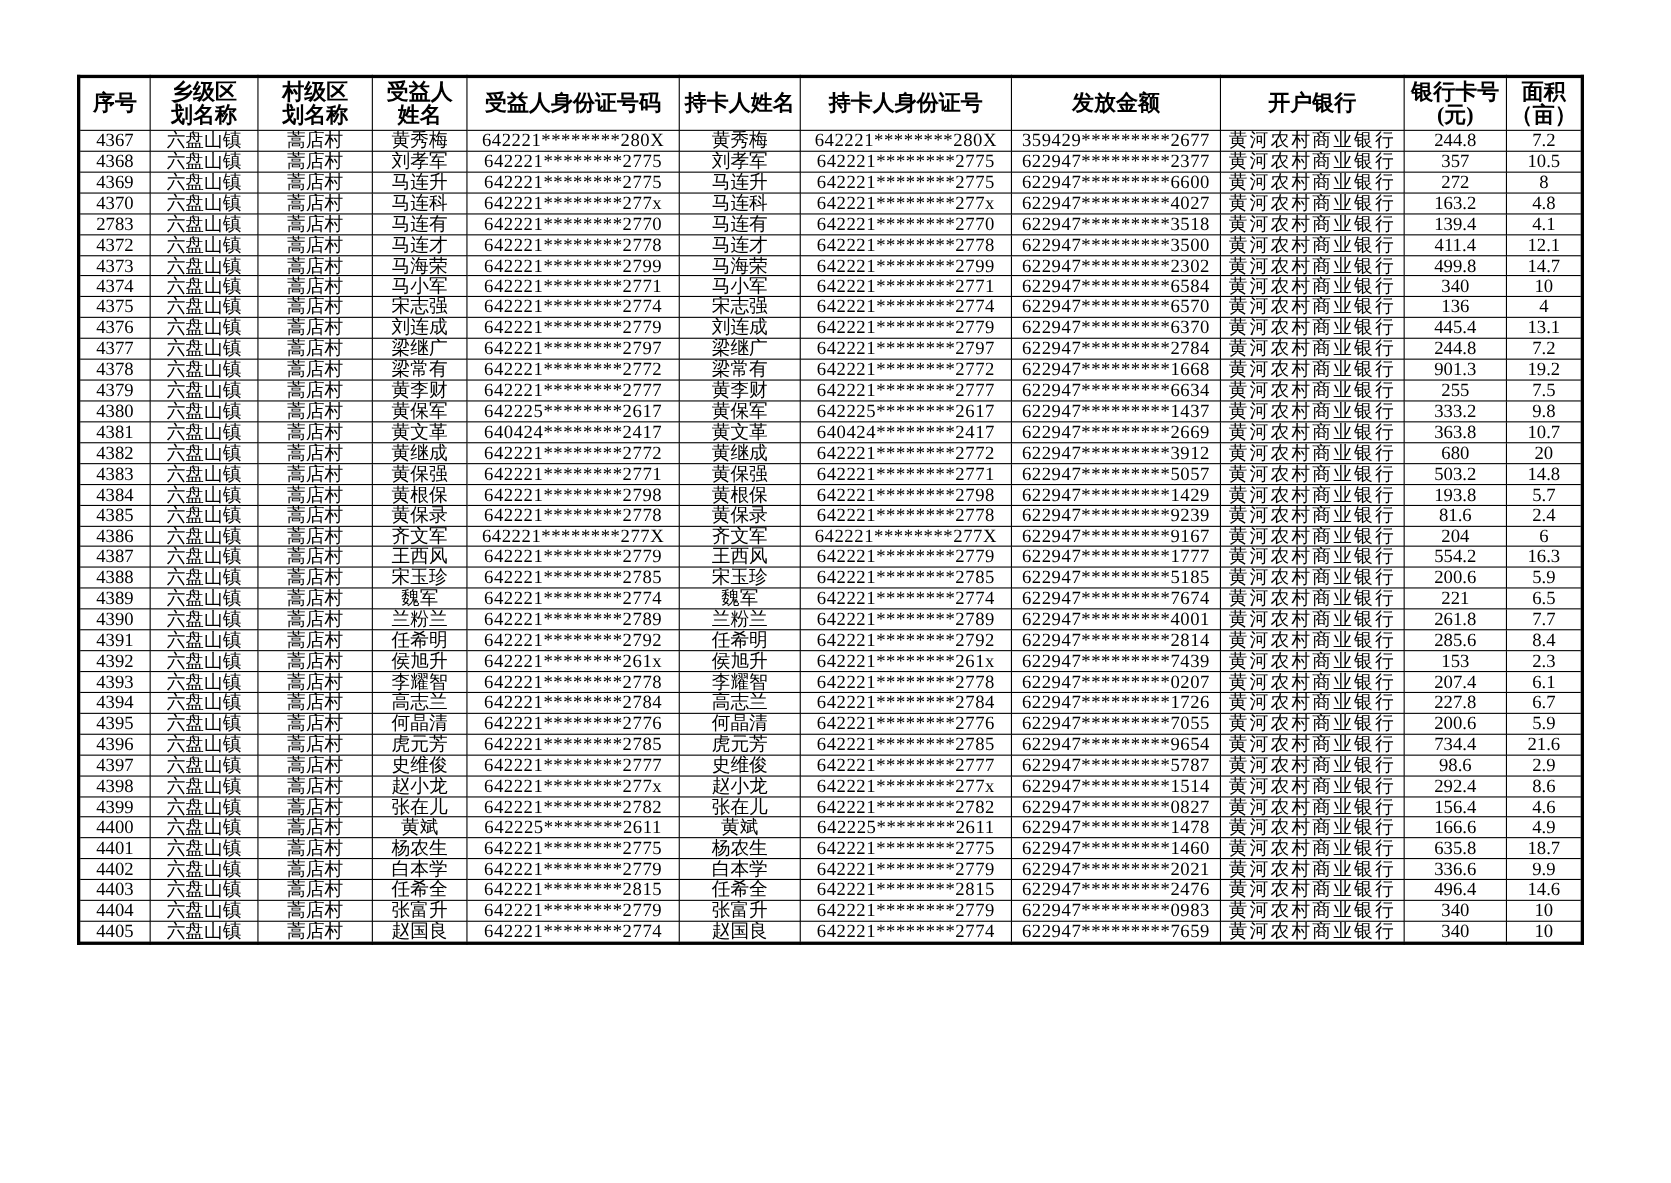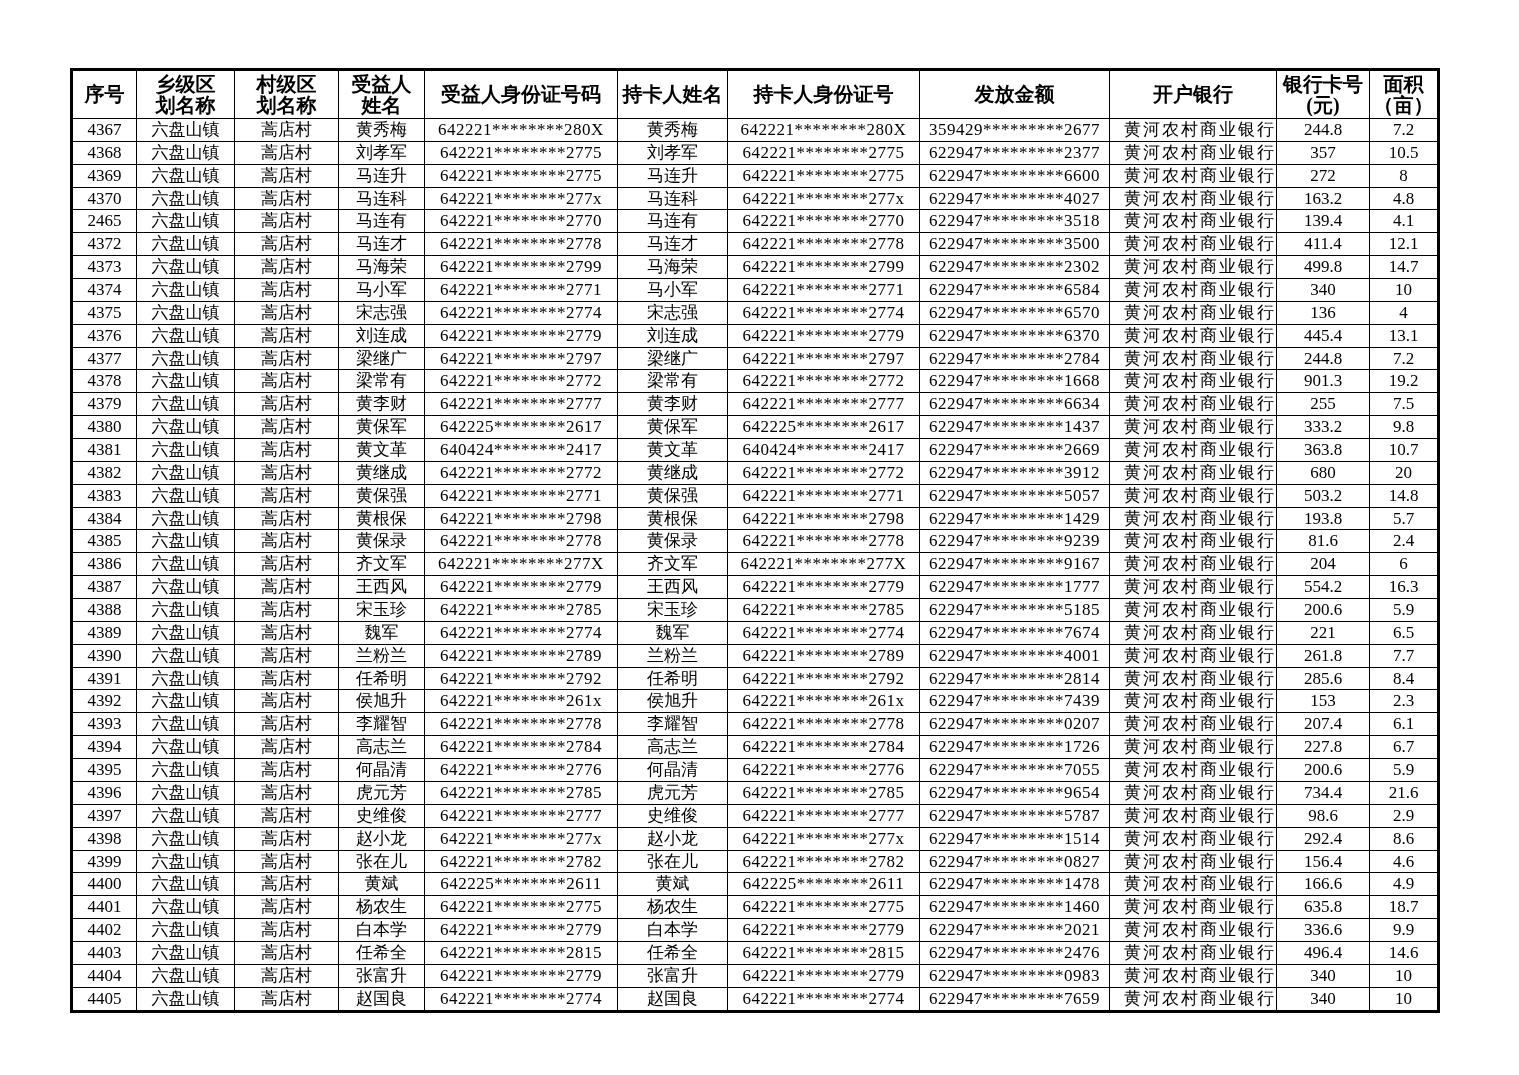--- a/index.html
+++ b/index.html
@@ -4,42 +4,42 @@
 <style>
   html,body{margin:0;padding:0;background:#ffffff;}
   body{
     width:1519px;height:1075px;
     font-family:"Liberation Serif","DejaVu Serif",serif;
     color:#000;
   }
   .page{position:relative;width:1519px;height:1075px;background:#fff;overflow:hidden;}
   table.grid{
     position:absolute;left:70px;top:68px;
-    width:1367px;height:945px;
+    width:1367px;height:791px;
     border-collapse:collapse;table-layout:fixed;
     border:3px solid #000;
   }
   .grid th,.grid td{
     border:1px solid #000;
     text-align:center;vertical-align:middle;
     padding:0;overflow:hidden;white-space:nowrap;
     line-height:1.05;
   }
   .grid thead th{
     height:47px;
     font-size:20px;font-weight:bold;
     white-space:pre-line;
   }
   .grid tbody td{font-size:17px;}
   
   col.c0{width:65px}  col.c1{width:98px}  col.c2{width:104px}
   col.c3{width:86px}  col.c4{width:193px} col.c5{width:110px}
   col.c6{width:192px} col.c7{width:190px} col.c8{width:167px}
   col.c9{width:93px}  col.c10{width:69px}
-  td.col-bank{letter-spacing:2px;text-align:right;}
+  td.col-bank{letter-spacing:2px;}
   td.col-beneficiary_id, td.col-cardholder_id, td.col-bank_card{letter-spacing:0.5px;}
 </style>
 </head>
 <body>
 
 <div class="page">
   <table class="grid">
     <colgroup>
       <col class="c0">
         <col class="c1">
@@ -120,21 +120,21 @@
           <td class="col-beneficiary_name">马连科</td>
           <td class="col-beneficiary_id">642221********277x</td>
           <td class="col-cardholder_name">马连科</td>
           <td class="col-cardholder_id">642221********277x</td>
           <td class="col-bank_card">622947*********4027</td>
           <td class="col-bank">黄河农村商业银行</td>
           <td class="col-amount">163.2</td>
           <td class="col-area">4.8</td>
         </tr>
         <tr>
-          <td class="col-seq">2465</td>
+          <td class="col-seq">2783</td>
           <td class="col-township">六盘山镇</td>
           <td class="col-village">蒿店村</td>
           <td class="col-beneficiary_name">马连有</td>
           <td class="col-beneficiary_id">642221********2770</td>
           <td class="col-cardholder_name">马连有</td>
           <td class="col-cardholder_id">642221********2770</td>
           <td class="col-bank_card">622947*********3518</td>
           <td class="col-bank">黄河农村商业银行</td>
           <td class="col-amount">139.4</td>
           <td class="col-area">4.1</td>

